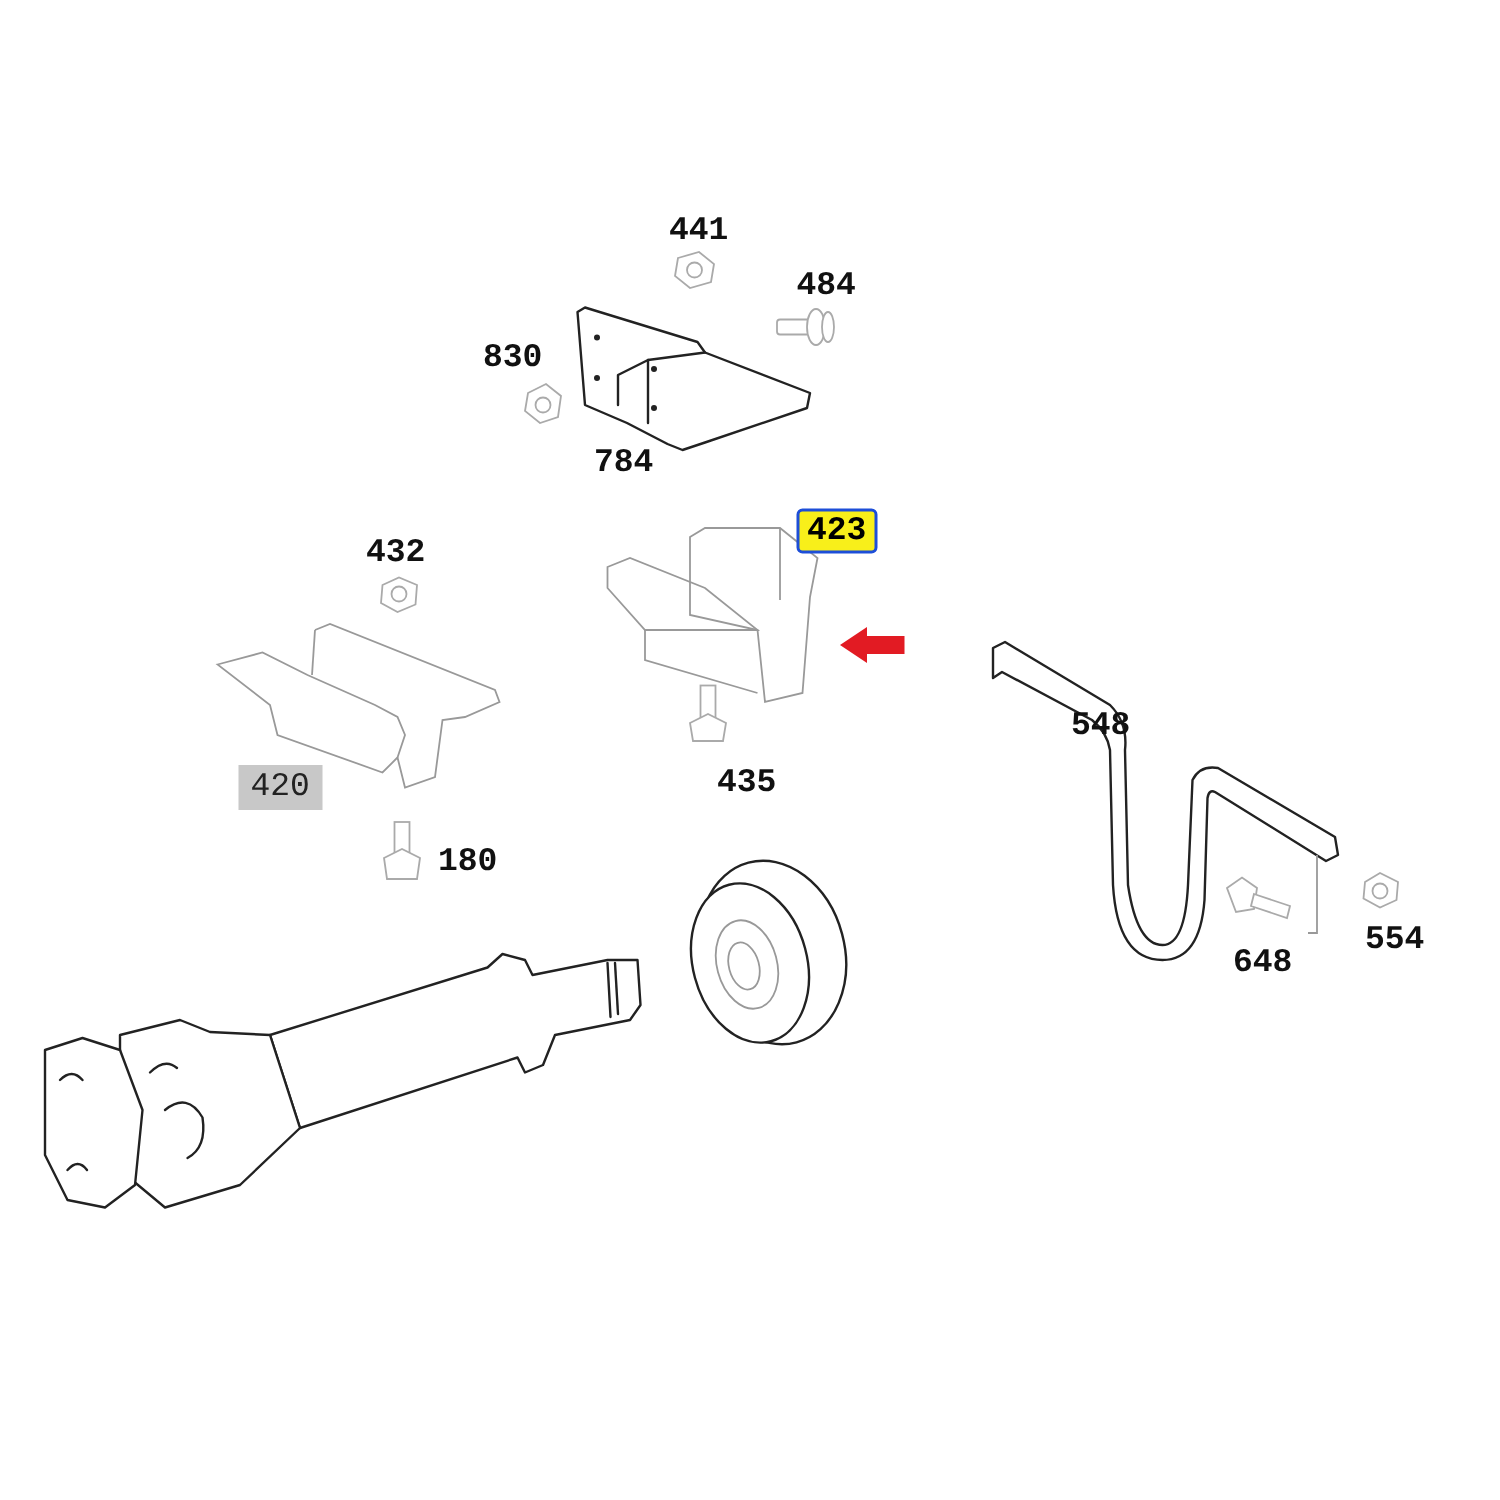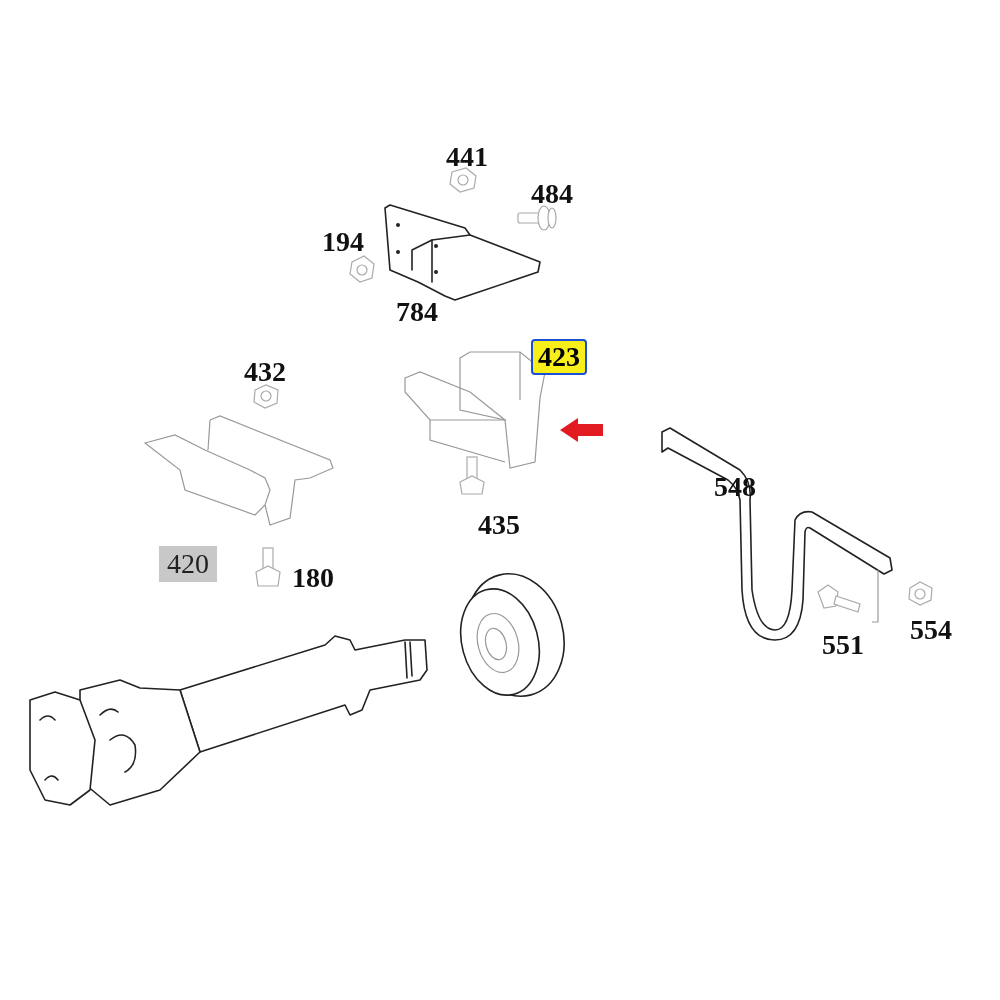--- a/index.html
+++ b/index.html
@@ -1,23 +1,23 @@
 <!DOCTYPE html>
 <html><head>
 <meta charset="utf-8">
 <style>
   html, body { margin: 0; padding: 0; background: #ffffff; }
   body { width: 1000px; height: 1000px; position: relative; overflow: hidden;
          font-family: "Liberation Sans", sans-serif; }
   svg.diagram { position: absolute; left: 0; top: 0; }
-  .label { position: absolute; font-family: Liberation Serif, serif;
-           font-size: 28px; font-weight: bold; color: #111; line-height: 1; }
+  .label { position: absolute; font-family: Liberation Mono, monospace;
+           font-size: 22px; font-weight: bold; color: #111; line-height: 1; }
   .label-highlight { background: #f8ef1a; border: 2px solid #1d4ed8; border-radius: 4px;
            color: #000000; padding: 2px 5px; }
-  .label-gray { background: #c8c8c8; color: #222; font-weight: normal; padding: 4px 8px; margin-top: 36px; }
+  .label-gray { background: #c8c8c8; color: #222; font-weight: normal; padding: 4px 8px; }
   .ln { fill: none; stroke: #222; stroke-width: 1.6; stroke-linejoin: round; stroke-linecap: round; }
   .lnl { fill: none; stroke: #999; stroke-width: 1.2; }
   .pt { fill: #fff; stroke: #222; stroke-width: 1.6; stroke-linejoin: round; }
   .ptl { fill: #fff; stroke: #aaa; stroke-width: 1.2; }
 </style>
 </head>
 <body>
 
 <svg class="diagram" width="1000" height="1000" viewBox="0 0 1000 1000">
 
@@ -106,22 +106,22 @@
     <path class="pt" d="M80,690 L120,680 L140,688 L180,690 L200,752 L160,790 L110,805 L80,780 Z"></path>
     <path class="pt" d="M30,700 L55,692 L80,700 L95,740 L90,790 L70,805 L45,800 L30,770 Z"></path>
     <path class="ln" d="M40,720 Q48,712 55,720 M45,780 Q52,772 58,780 M110,740 Q125,728 135,745 Q138,765 125,772 M100,715 Q110,705 118,712"></path>
     <line class="ln" x1="410" y1="642" x2="412" y2="676"></line>
     <line class="ln" x1="405" y1="642" x2="407" y2="678"></line>
   </g>
 </svg>
 
 <div class="label" style="left:446px;top:143px;">441</div>
 <div class="label" style="left:531px;top:180px;">484</div>
-<div class="label" style="left:322px;top:228px;">194</div>
+<div class="label" style="left:322px;top:228px;">830</div>
 <div class="label" style="left:396px;top:298px;">784</div>
 <div class="label label-highlight" style="left:531px;top:339px;">423</div>
 <div class="label" style="left:244px;top:358px;">432</div>
 <div class="label label-gray" style="left:159px;top:510px;">420</div>
 <div class="label" style="left:478px;top:511px;">435</div>
 <div class="label" style="left:292px;top:564px;">180</div>
 <div class="label" style="left:714px;top:425px;margin-top:48px;">548</div>
-<div class="label" style="left:822px;top:631px;">551</div>
+<div class="label" style="left:822px;top:631px;">648</div>
 <div class="label" style="left:910px;top:616px;text-align:right;">554</div>
 
 </body></html>

